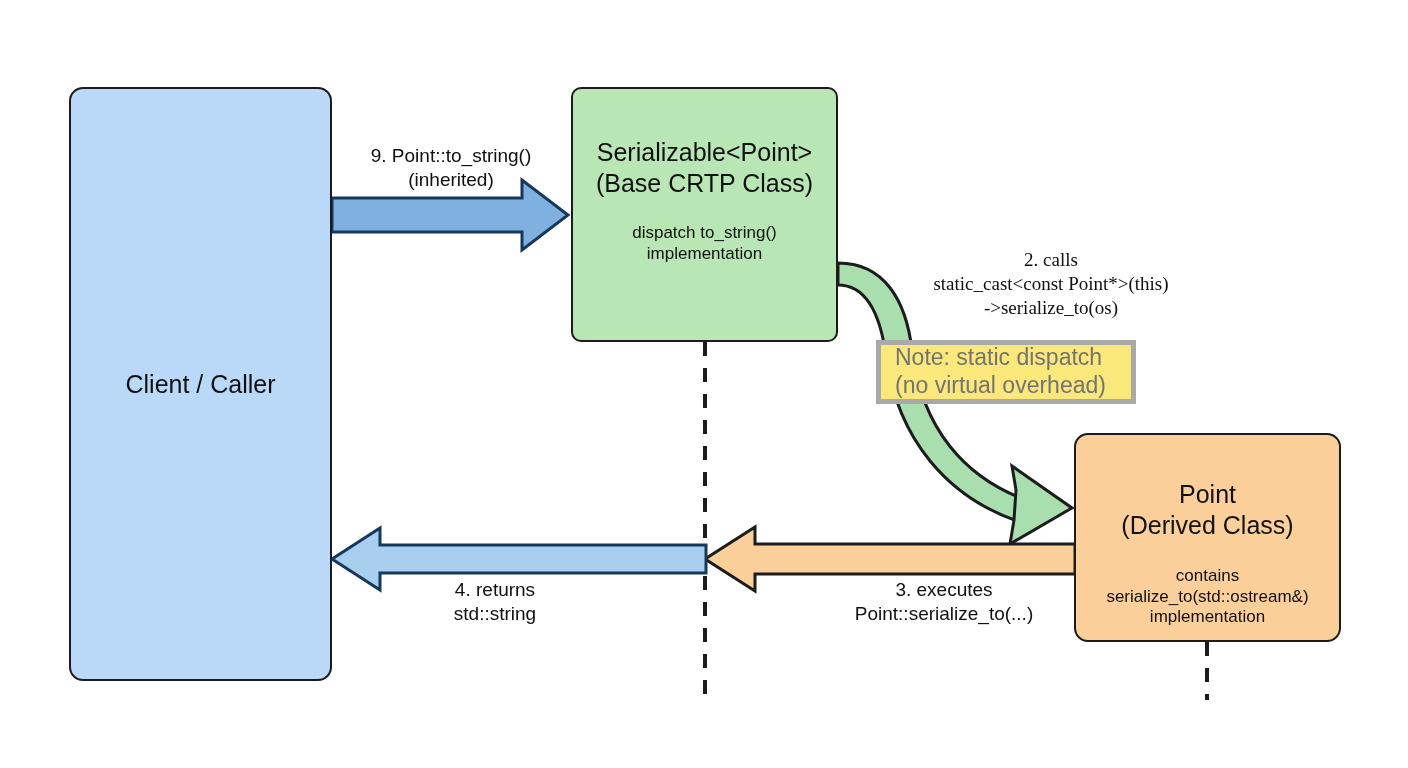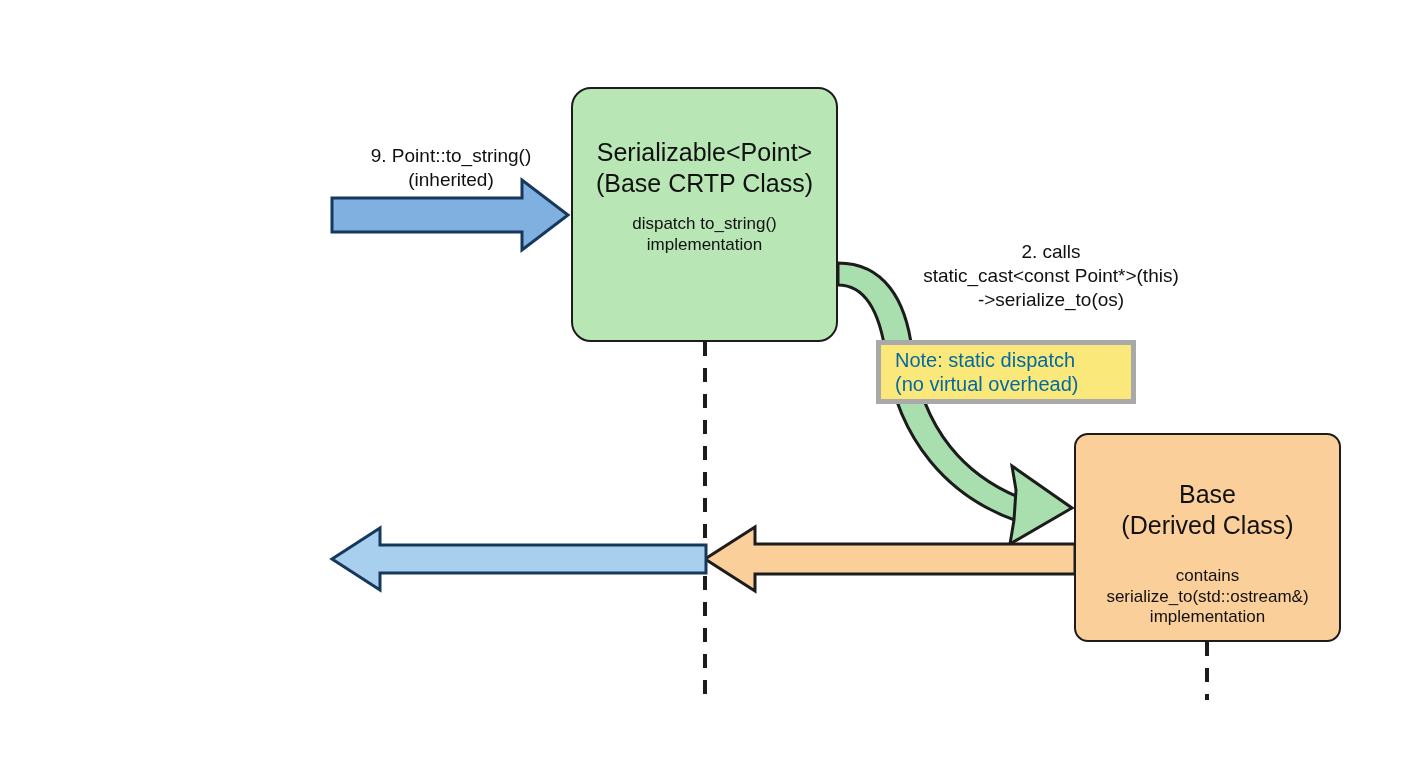--- a/index.html
+++ b/index.html
@@ -58,23 +58,24 @@
     border-radius: 14px;
     justify-content: center;
   }
   #client-box .node-title { font-size: 25px; }
   #base-box {
     left: 571px;
     top: 87px;
     width: 267px;
     height: 255px;
     background: #b8e6b5;
-    border-radius: 20px;
+    border-radius: 10px;
     justify-content: flex-start;
     padding-top: 48px;
+    gap: 9px;
   }
   #derived-box {
     left: 1074px;
     top: 433px;
     width: 267px;
     height: 209px;
     background: #fbcf9a;
     border-radius: 14px;
     justify-content: flex-start;
     padding-top: 44px;
@@ -90,34 +91,34 @@
     background: #fbe87a;
     border: 5px solid #a9a9a9;
     display: flex;
     align-items: center;
     justify-content: flex-start;
     padding-left: 14px;
     text-align: left;
     line-height: 1.2;
   }
   #note-box .note-text {
-    font-size: 20px;
-    color: #0369a1;
+    font-size: 23px;
+    color: #737373;
     white-space: pre-line;
   }
   .edge-label {
     position: absolute;
     text-align: center;
     font-size: 19px;
     line-height: 1.25;
     color: #101010;
     white-space: pre-line;
   }
   #label-1 { left: 336px; top: 144px; width: 230px; }
-  #label-2 { left: 861px; top: 240px; width: 380px; }
+  #label-2 { left: 861px; top: 248px; width: 380px; font-family: Liberation Serif, serif; }
   #label-3 { left: 820px; top: 578px; width: 248px; }
   #label-4 { left: 400px; top: 578px; width: 190px; }
 </style>
 </head>
 <body>
 
 <div id="canvas">
 
   <svg class="layer" viewBox="0 0 1408 768">
 
@@ -129,40 +130,47 @@
 
     <path d="M 838,263 C 884,263 906,300 912,350 C 922,430 966,478 1026,500
              L 1020,522 C 948,498 898,440 886,356 C 880,312 866,285 838,285 Z" fill="#a9dfae" stroke="#1c1c1c" stroke-width="3"></path>
     <polygon points="1012,466 1072,508 1010,544 1014,520 1016,490" fill="#a9dfae" stroke="#1c1c1c" stroke-width="3"></polygon>
 
     <polygon points="1075,544 755,544 755,527 705,559 755,591 755,574 1075,574" fill="#fbcf9a" stroke="#1c1c1c" stroke-width="3"></polygon>
 
     <polygon points="706,545 380,545 380,528 332,559 380,590 380,573 706,573" fill="#a9cfee" stroke="#16385c" stroke-width="3"></polygon>
   </svg>
 
+  <div class="node" id="client-box">
+    <div class="node-title">Client / Caller</div>
+  </div>
 
   <div class="node" id="base-box">
     <div class="node-title">Serializable&lt;Point&gt;
 (Base CRTP Class)</div>
     <div class="node-sub">dispatch to_string()
 implementation</div>
   </div>
 
   <div class="node" id="derived-box">
-    <div class="node-title">Base
+    <div class="node-title">Point
 (Derived Class)</div>
     <div class="node-sub">contains
 serialize_to(std::ostream&amp;)
 implementation</div>
   </div>
 
   <div id="note-box">
     <div class="note-text">Note: static dispatch
 (no virtual overhead)</div>
   </div>
 
   <div class="edge-label" id="label-1">9. Point::to_string()
 (inherited)</div>
   <div class="edge-label" id="label-2">2. calls
 static_cast&lt;const Point*&gt;(this)
 -&gt;serialize_to(os)</div>
+  <div class="edge-label" id="label-3">3. executes
+Point::serialize_to(...)</div>
+  <div class="edge-label" id="label-4">4. returns
+std::string</div>
 
 </div>
 
 </body></html>

